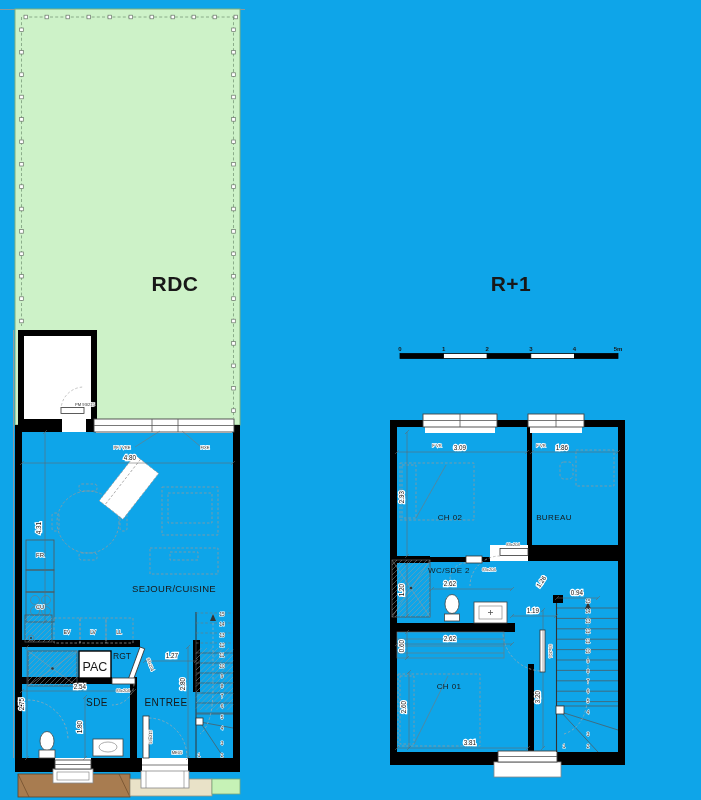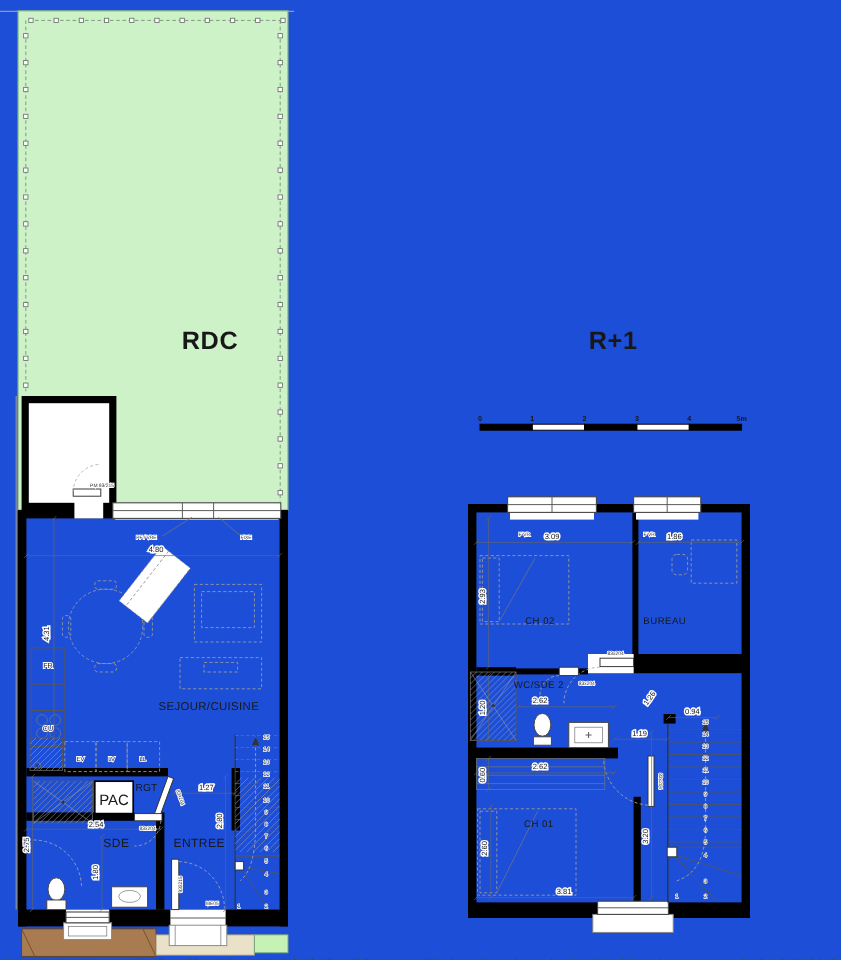--- a/index.html
+++ b/index.html
@@ -1,16 +1,16 @@
 <!DOCTYPE html>
 <html><head>
 <meta charset="utf-8">
 <style>
   html,body{margin:0;padding:0;background:#fff;}
-  #stage{position:relative;width:701px;height:800px;overflow:hidden;background:#1d4ed8;
+  #stage{position:relative;width:701px;height:800px;overflow:hidden;background:#0ea5e9;
          font-family:"Liberation Sans",sans-serif;}
   svg text{font-family:"Liberation Sans",sans-serif;fill:#181818;}
   .title{font-size:21px;font-weight:700;text-anchor:middle;letter-spacing:.5px;}
   .dim{font-size:6.3px;text-anchor:middle;fill:#111;paint-order:stroke;stroke:#fff;stroke-width:2.4px;}
   .tiny{font-size:4.1px;text-anchor:middle;fill:#333;paint-order:stroke;stroke:#fff;stroke-width:1.5px;}
   .room{font-size:10px;text-anchor:middle;letter-spacing:.4px;}
   .room-sm{font-size:8px;text-anchor:middle;letter-spacing:.4px;}
   .room-md{font-size:9.5px;text-anchor:middle;letter-spacing:.3px;}
   .pac{font-size:12.5px;text-anchor:middle;}
   .rgt{font-size:8.5px;text-anchor:middle;}

